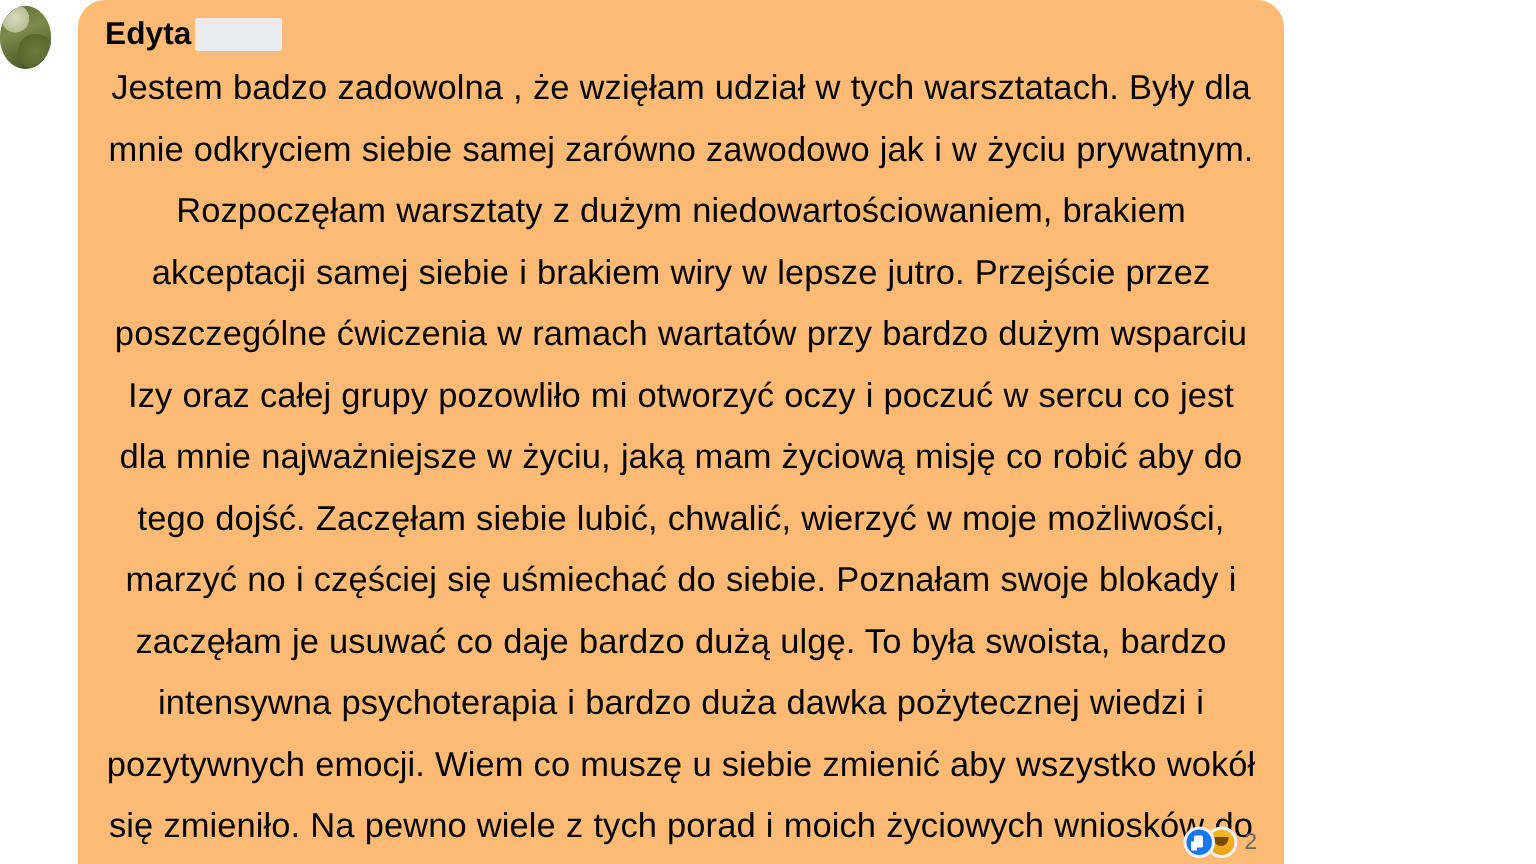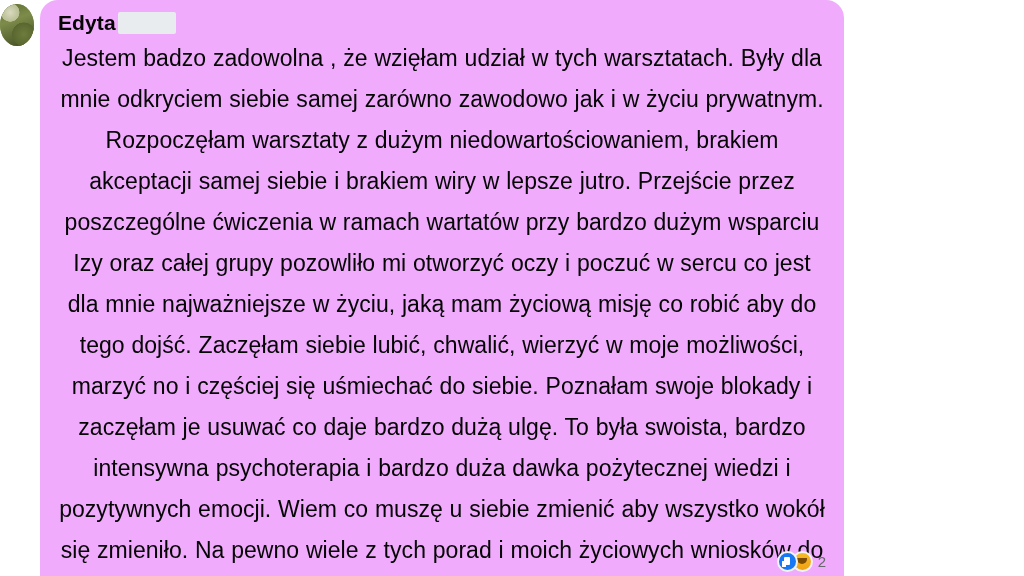--- a/index.html
+++ b/index.html
@@ -46,25 +46,25 @@
     inset: 0;
     background:
       radial-gradient(circle at 30% 20%, #d9d9c0 0%, #b9bf93 22%, transparent 23%),
       radial-gradient(circle at 70% 72%, #6e7c3d 0%, #59662f 30%, transparent 31%),
       linear-gradient(160deg, #5d6b33 0%, #7d8c4a 38%, #3f4a22 100%);
   }
 
   
   .bubble {
     position: absolute;
-    left: 40px;
+    left: 52px;
     top: 0px;
     width: 804px;
     height: 576px;
-    background: #f0abfc;
+    background: #fdba74;
     border-radius: 18px 18px 0 0;
     box-sizing: border-box;
     padding: 10px 18px 0 18px;
   }
 
   .author-row {
     display: flex;
     align-items: center;
     height: 26px;
     margin-bottom: 2px;

